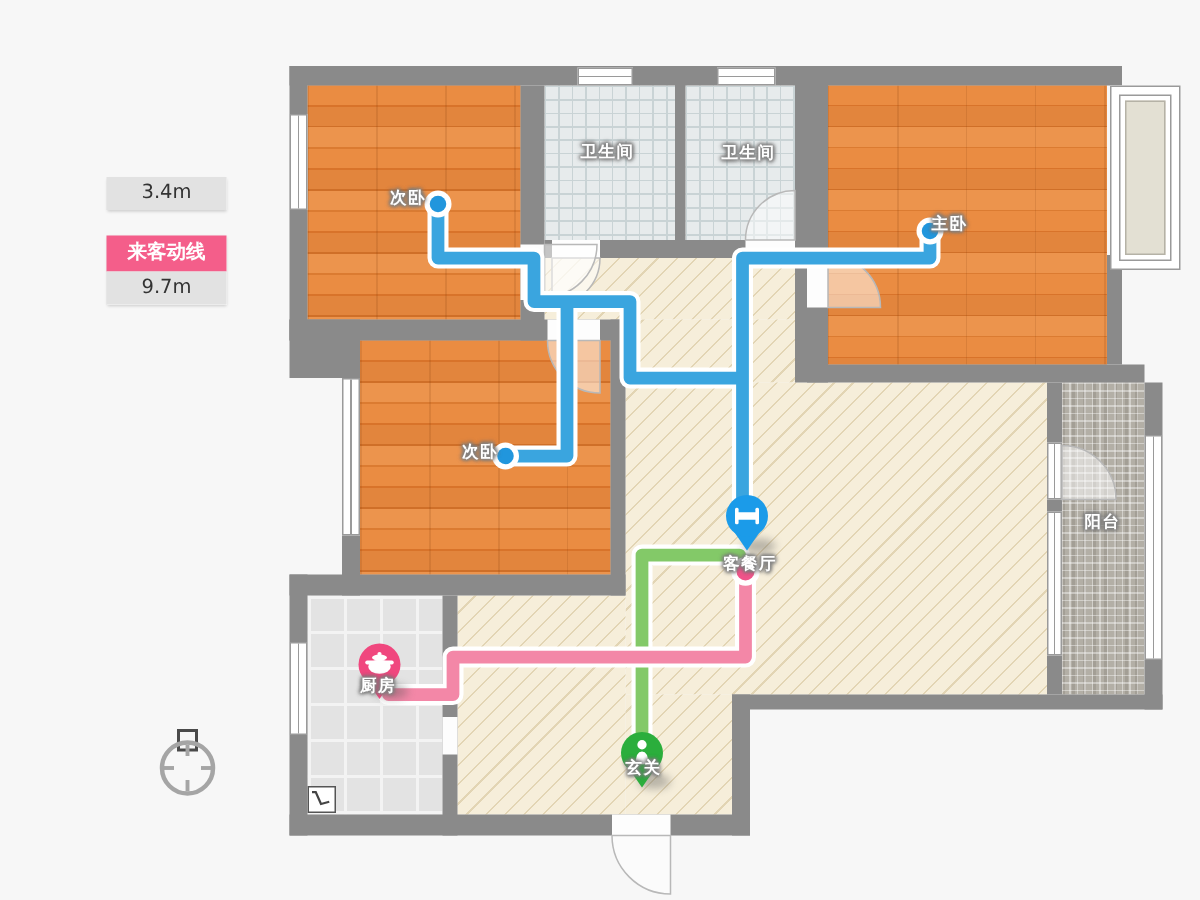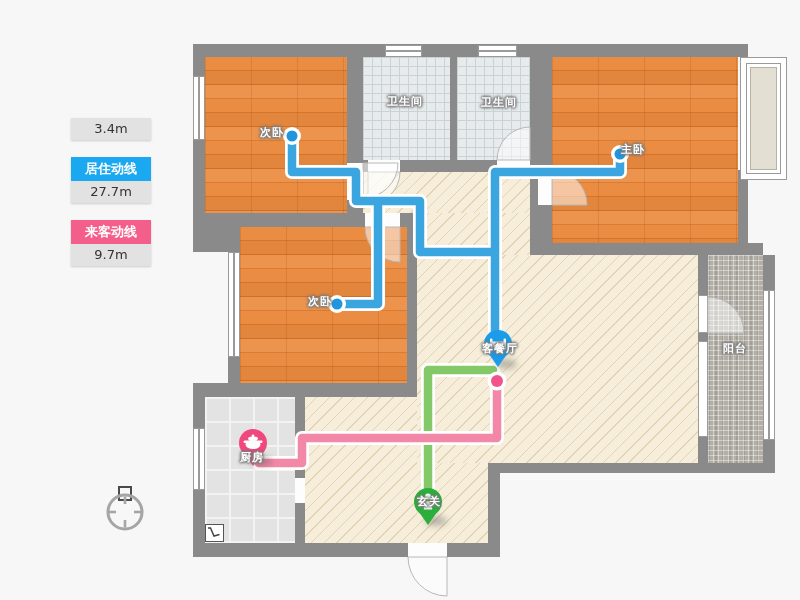--- a/index.html
+++ b/index.html
@@ -187,32 +187,28 @@
     </g>
 
     <path d="M208,528 l2.5,0 l3.5,8 l5.5,-1.5" fill="none" stroke="#444" stroke-width="1.5"></path>
   </svg>
 
   <div class="rlabel" style="left:272px;top:132px">次卧</div>
   <div class="rlabel" style="left:405px;top:101px">卫生间</div>
   <div class="rlabel" style="left:499px;top:102px">卫生间</div>
   <div class="rlabel" style="left:633px;top:149px">主卧</div>
   <div class="rlabel" style="left:320px;top:301px">次卧</div>
-  <div class="rlabel" style="left:500px;top:348px">客餐厅</div>
+  <div class="rlabel" style="left:500px;top:376px">客餐厅</div>
   <div class="rlabel" style="left:252px;top:457px">厨房</div>
-  <div class="rlabel" style="left:429px;top:501px">玄关</div>
+  <div class="rlabel" style="left:429px;top:512px">玄关</div>
   <div class="rlabel" style="left:735px;top:348px">阳台</div>
 
   <div class="legend">
     <div class="legend-item">
       <div class="legend-val">3.4m</div>
-    </div>
-    <div class="legend-item">
-      <div class="legend-head" style="background: rgb(26, 168, 240);">居住动线</div>
-      <div class="legend-val">27.7m</div>
     </div>
     <div class="legend-item">
       <div class="legend-head" style="background: rgb(244, 94, 138);">来客动线</div>
       <div class="legend-val">9.7m</div>
     </div>
   </div>
 
 </div>
 
 </body></html>

